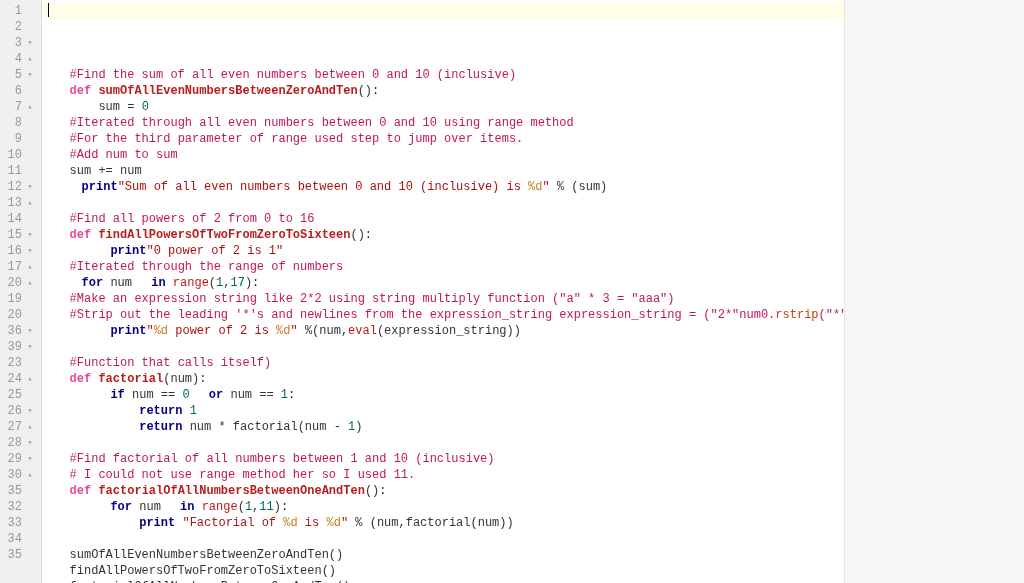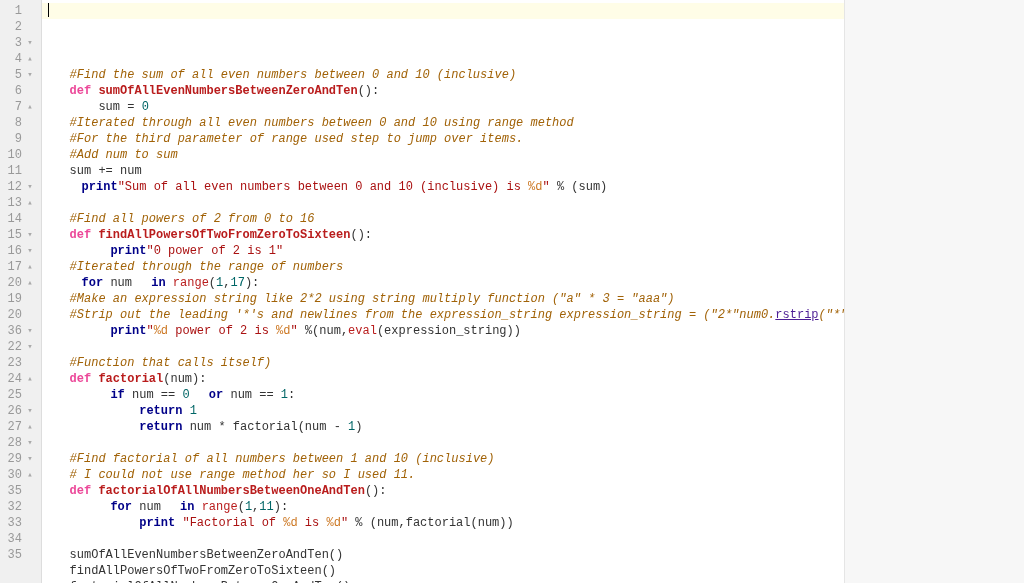--- a/index.html
+++ b/index.html
@@ -65,28 +65,28 @@
       background: #000;
       z-index: 2;
     }
     .code-line span, .code-line { position: relative; z-index: 1; }
     .right-strip {
       width: 180px;
       background: #f7f7f7;
       border-left: 1px solid #e5e5e5;
     }
     
-    .c-comment { color: #a16207; font-style: italic; }
+    .c-comment { color: #be185d; }
     .c-kw { color: #000088; font-weight: bold; margin-left: 12px; }
     .c-def { color: #ec4899; font-weight: bold; }
     .c-fn { color: #b91c1c; font-weight: bold; }
     .c-num { color: #006666; }
     .c-str { color: #aa1111; }
     .c-builtin { color: #b91c1c; }
-    .c-under { text-decoration: underline; color: #4c1d95; }
+    .c-under { color: #c2410c; }
     .c-plain { color: #333; }
     .c-fmt { color: #cc7722; }
   </style>
 </head>
 <body>
 
 <div class="gutter" id="gutter">
     <div class="gutter-row">
       <span class="ln">1</span>
       <span class="fold"></span>
@@ -165,21 +165,21 @@
     </div>
     <div class="gutter-row">
       <span class="ln">20</span>
       <span class="fold"></span>
     </div>
     <div class="gutter-row">
       <span class="ln">36</span>
       <span class="fold">▾</span>
     </div>
     <div class="gutter-row">
-      <span class="ln">22</span>
+      <span class="ln">39</span>
       <span class="fold">▾</span>
     </div>
     <div class="gutter-row">
       <span class="ln">23</span>
       <span class="fold"></span>
     </div>
     <div class="gutter-row">
       <span class="ln">24</span>
       <span class="fold">▴</span>
     </div>

